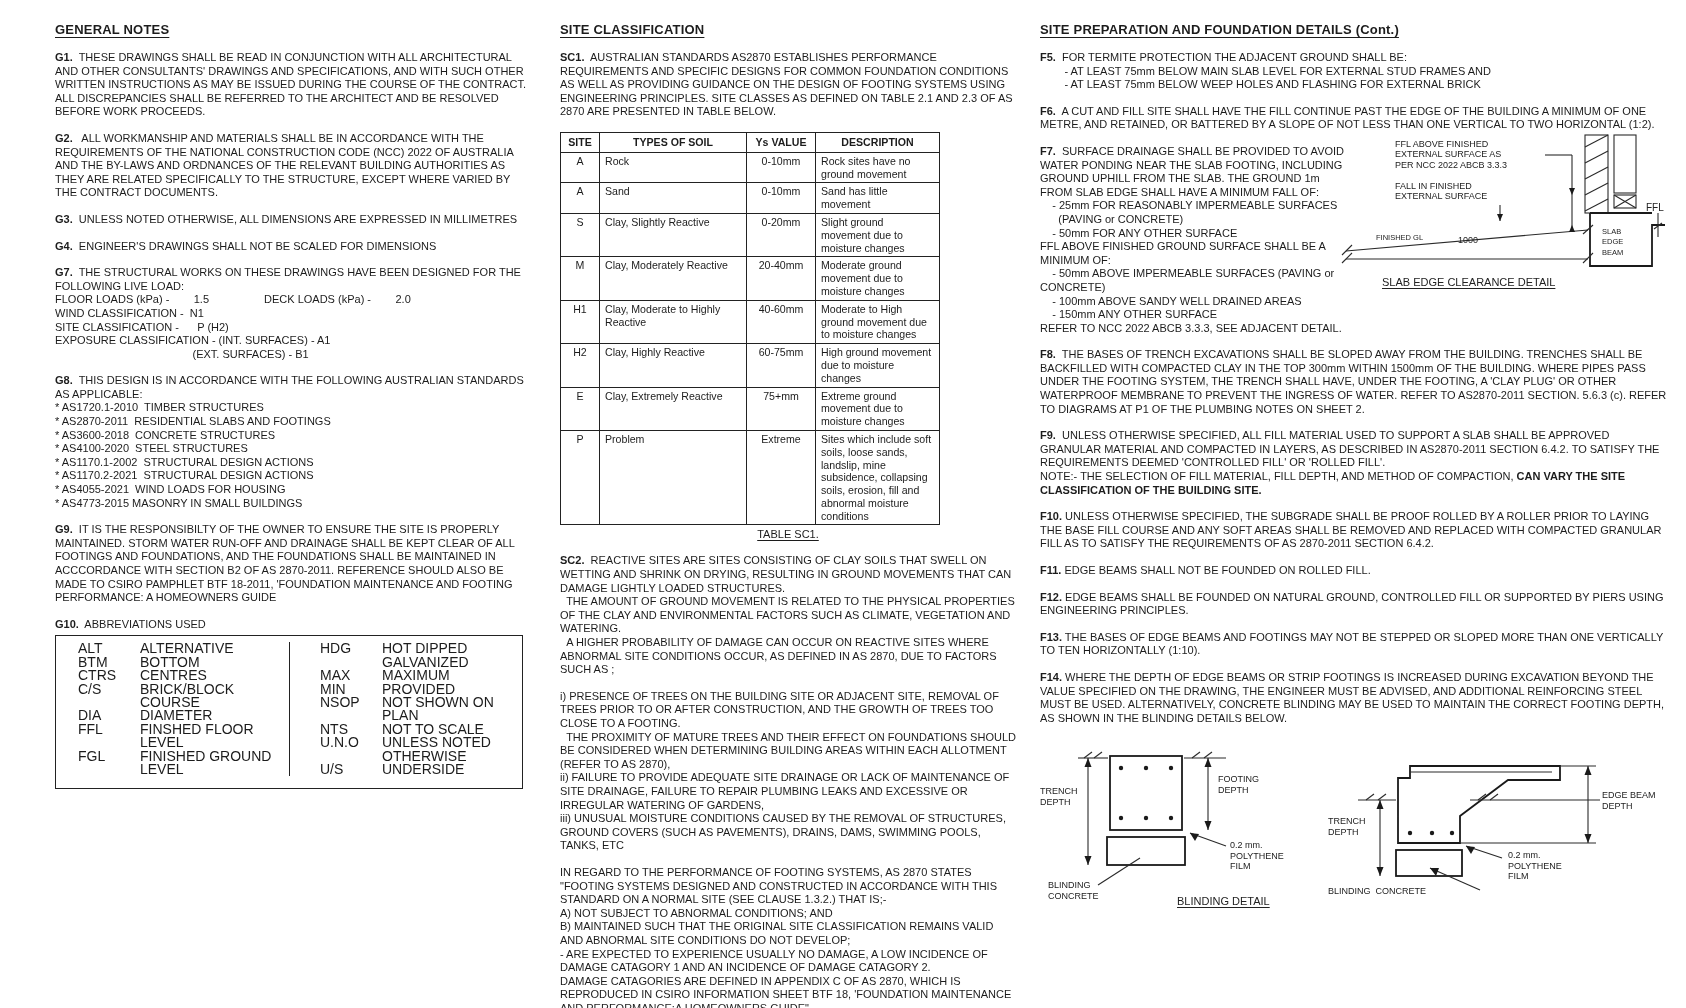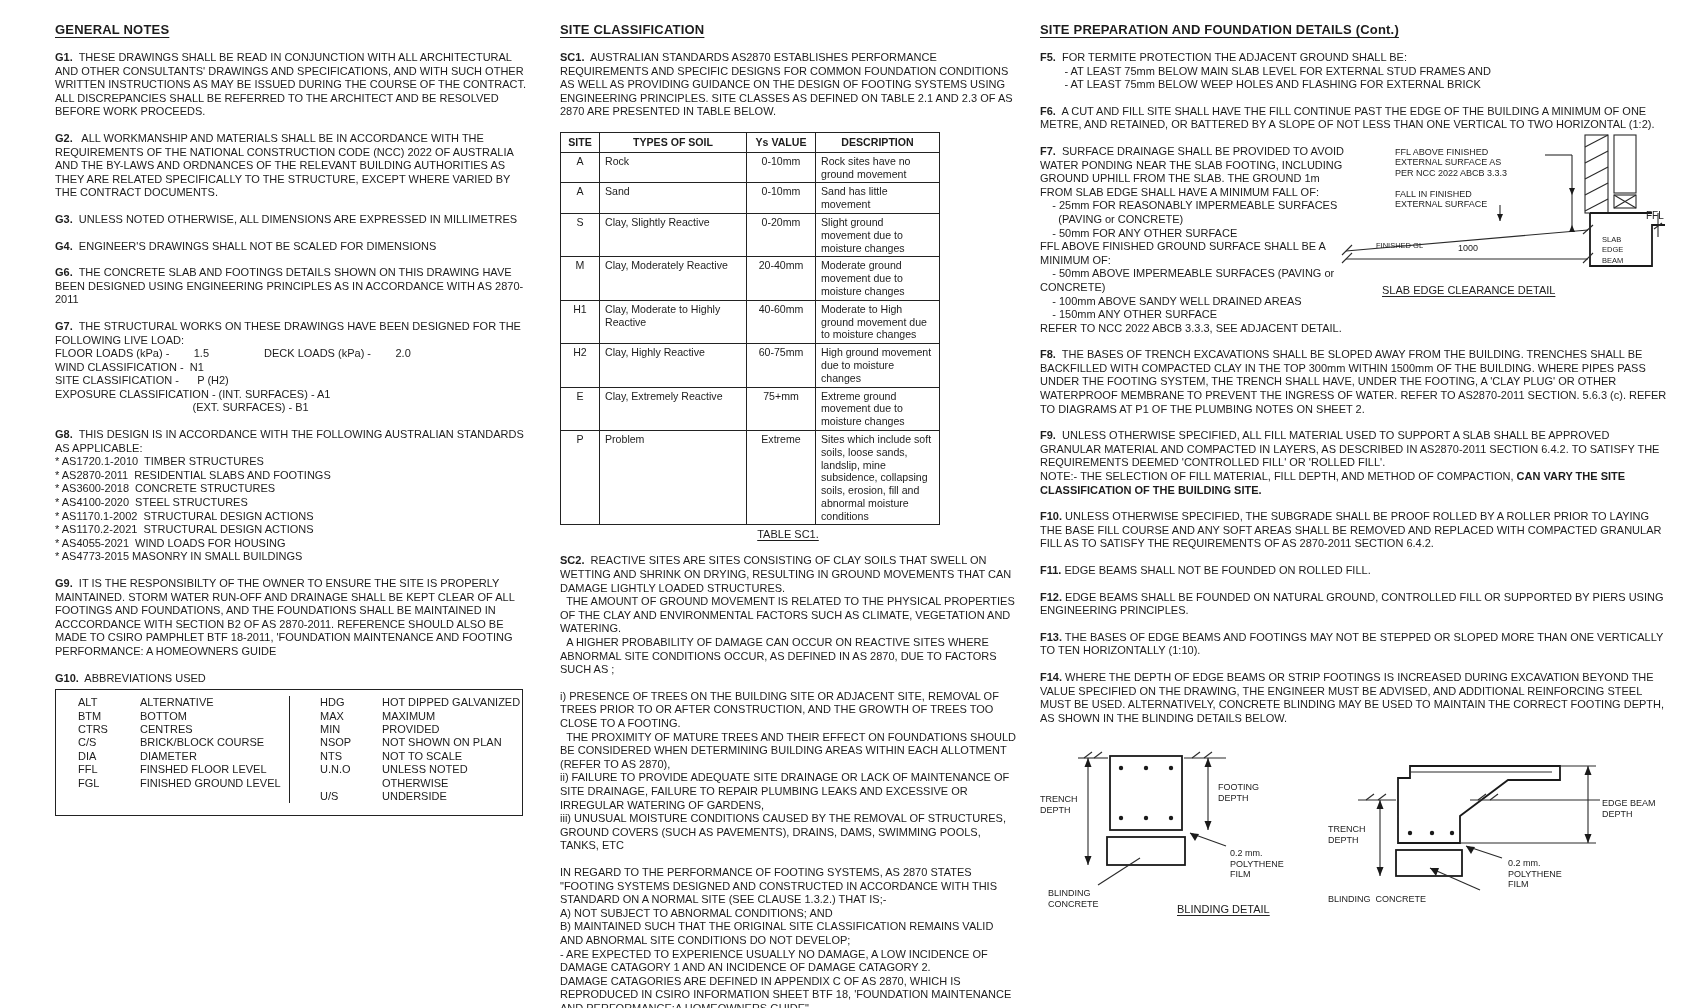--- a/index.html
+++ b/index.html
@@ -16,57 +16,56 @@
     font-size:13px;font-weight:bold;letter-spacing:.2px;margin:0 0 14px 0;
     text-decoration:underline;text-underline-offset:3px;
   }
   p.note{font-size:11px;line-height:13.6px;margin:0 0 13px 0;}
   .pw{white-space:pre-wrap;}
   .nid{font-weight:bold;}
   b.inb{font-weight:bold;}
   
   .abbr-box{
     border:1.5px solid #222;display:flex;width:466px;margin-top:2px;
-    font-size:11px;line-height:13.4px;padding:6px 0 12px 0;
+    font-size:14px;line-height:13.4px;padding:6px 0 12px 0;
   }
   .abbr-col{width:50%;padding-left:22px;box-sizing:border-box;}
   .abbr-col.second{border-left:1.5px solid #222;padding-left:30px;}
   .abbr-row{display:flex;}
   .abbr-row .k{width:62px;flex:none;}
   
   table.sc1{border-collapse:collapse;width:380px;font-size:10.6px;line-height:12.8px;margin:4px 0 2px 0;}
   table.sc1 th,table.sc1 td{border:1.2px solid #222;padding:2px 5px;vertical-align:top;text-align:left;}
   table.sc1 th{text-align:center;font-weight:bold;padding:3px 4px;}
   table.sc1 td.c{text-align:center;}
   .tbl-caption{font-size:11px;text-decoration:underline;text-underline-offset:2px;text-align:center;width:456px;margin:3px 0 14px 0;}
   
   .f7wrap{position:relative;min-height:172px;}
   .f7wrap p.note{width:305px;}
   .diagram{position:absolute;}
   .slab-edge{left:300px;top:-12px;width:332px;height:180px;}
-  .dlabel{position:absolute;font-size:9px;line-height:10.5px;white-space:pre;color:#222;margin-top:8px;}
+  .dlabel{position:absolute;font-size:9px;line-height:10.5px;white-space:pre;color:#222;}
   .dlabel.small{font-size:7.5px;}
   .dlabel.cap{font-size:11px;text-decoration:underline;text-underline-offset:2px;}
   .blind-wrap{position:relative;width:632px;height:205px;margin-top:4px;}
   svg.lines{position:absolute;left:0;top:0;}
   .stroke{stroke:#2a2a2a;fill:none;stroke-width:1.1;}
   .thick{stroke:#1a1a1a;fill:none;stroke-width:1.8;}
   .dot{fill:#1a1a1a;}
 </style>
 </head>
 <body>
 
 <div class="col col1">
   <h2 class="sec">GENERAL NOTES</h2>
 
   <p class="note"><b class="nid">G1.</b><span class="pw">  THESE DRAWINGS SHALL BE READ IN CONJUNCTION WITH ALL ARCHITECTURAL AND OTHER CONSULTANTS' DRAWINGS AND SPECIFICATIONS, AND WITH SUCH OTHER WRITTEN INSTRUCTIONS AS MAY BE ISSUED DURING THE COURSE OF THE CONTRACT. ALL DISCREPANCIES SHALL BE REFERRED TO THE ARCHITECT AND BE RESOLVED BEFORE WORK PROCEEDS.</span></p>
   <p class="note"><b class="nid">G2.</b><span class="pw">   ALL WORKMANSHIP AND MATERIALS SHALL BE IN ACCORDANCE WITH THE REQUIREMENTS OF THE NATIONAL CONSTRUCTION CODE (NCC) 2022 OF AUSTRALIA AND THE BY-LAWS AND ORDNANCES OF THE RELEVANT BUILDING AUTHORITIES AS THEY ARE RELATED SPECIFICALLY TO THE STRUCTURE, EXCEPT WHERE VARIED BY THE CONTRACT DOCUMENTS.</span></p>
   <p class="note"><b class="nid">G3.</b><span class="pw">  UNLESS NOTED OTHERWISE, ALL DIMENSIONS ARE EXPRESSED IN MILLIMETRES</span></p>
   <p class="note"><b class="nid">G4.</b><span class="pw">  ENGINEER'S DRAWINGS SHALL NOT BE SCALED FOR DIMENSIONS</span></p>
-  <p class="note"><b class="nid">G6.</b><span class="pw">  THE CONCRETE SLAB AND FOOTINGS DETAILS SHOWN ON THIS DRAWING HAVE BEEN DESIGNED USING ENGINEERING PRINCIPLES AS IN ACCORDANCE WITH AS 2870-2011</span></p>
   <p class="note"><b class="nid">G7.</b><span class="pw">  THE STRUCTURAL WORKS ON THESE DRAWINGS HAVE BEEN DESIGNED FOR THE FOLLOWING LIVE LOAD:
 FLOOR LOADS (kPa) -        1.5                  DECK LOADS (kPa) -        2.0
 WIND CLASSIFICATION -  N1
 SITE CLASSIFICATION -      P (H2)
 EXPOSURE CLASSIFICATION - (INT. SURFACES) - A1
                                              (EXT. SURFACES) - B1</span></p>
   <p class="note"><b class="nid">G8.</b><span class="pw">  THIS DESIGN IS IN ACCORDANCE WITH THE FOLLOWING AUSTRALIAN STANDARDS AS APPLICABLE:
 * AS1720.1-2010  TIMBER STRUCTURES
 * AS2870-2011  RESIDENTIAL SLABS AND FOOTINGS
 * AS3600-2018  CONCRETE STRUCTURES

